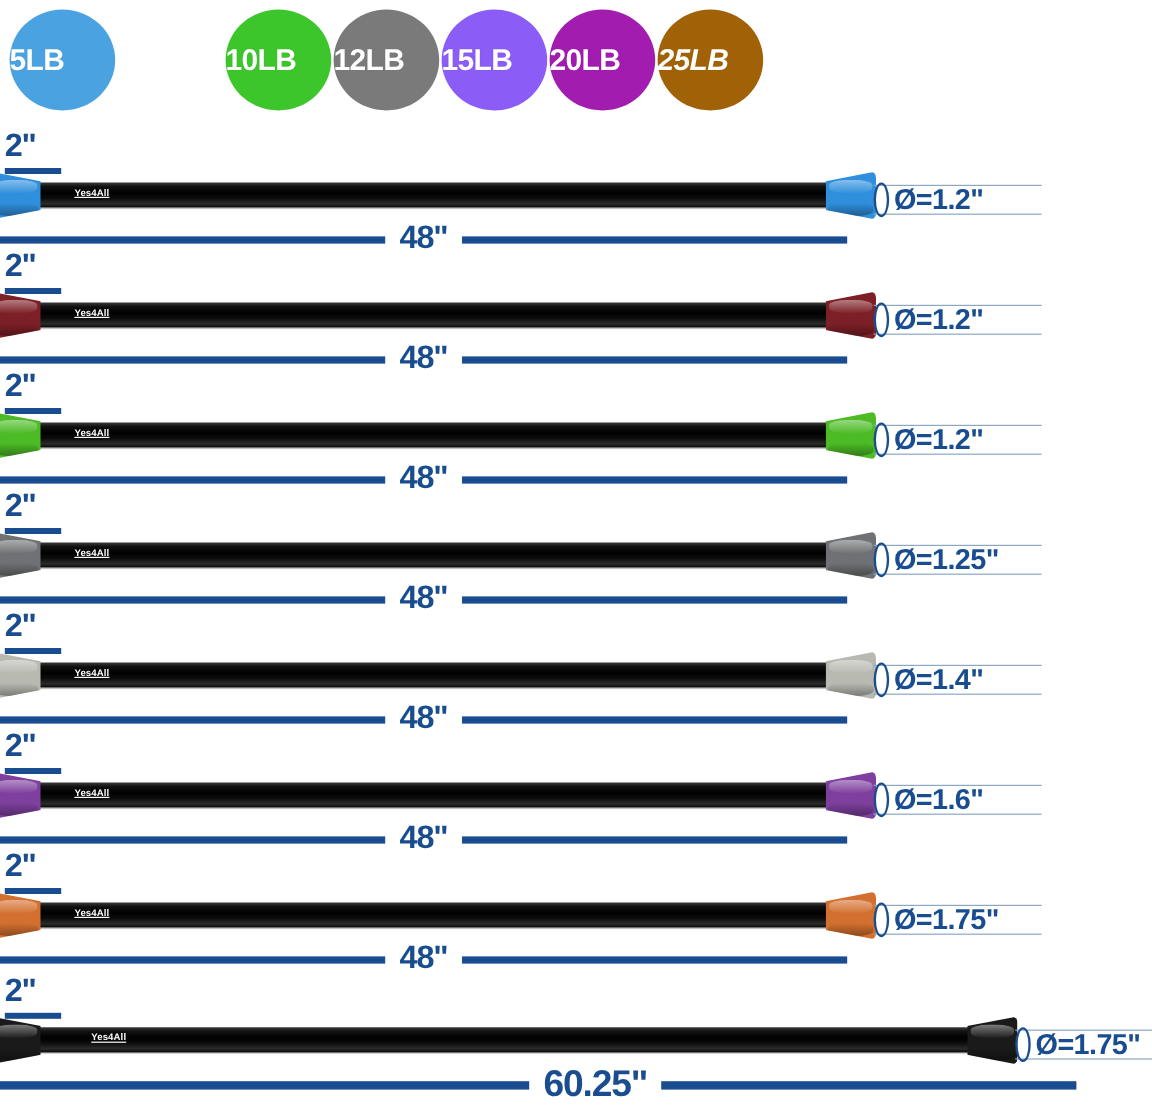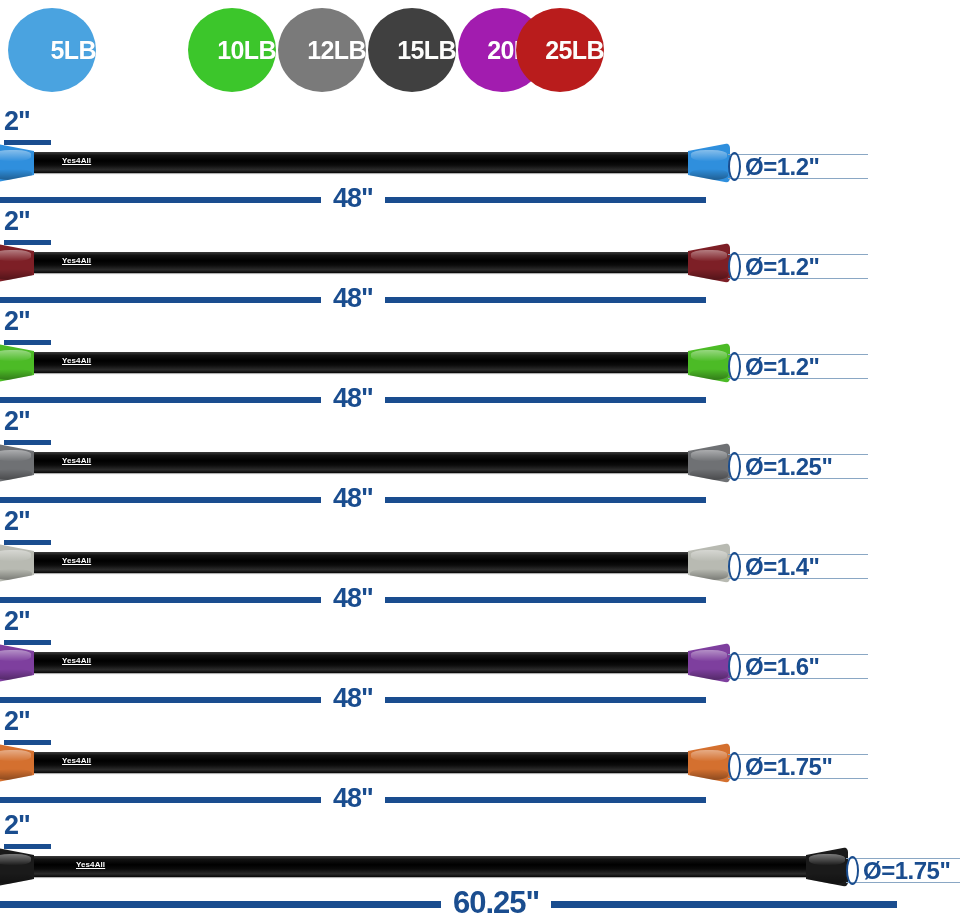--- a/index.html
+++ b/index.html
@@ -25,21 +25,21 @@
     height: 100px;
   }
   .badge {
     position: absolute;
     top: 8px;
     width: 88px;
     height: 84px;
     border-radius: 50%;
     display: flex;
     align-items: center;
-    justify-content: flex-end;
+    justify-content: flex-start;
   }
   .badge-label {
     color: #ffffff;
     font-weight: bold;
     font-size: 25px;
     letter-spacing: -0.6px;
     line-height: 1;
     white-space: nowrap;
     text-shadow: 0 0 1px rgba(0,0,0,0.12);
   }
@@ -213,27 +213,27 @@
 <div id="badge-row">
     <div class="badge" style="left: 8px; background: rgb(74, 163, 224);">
       <span class="badge-label">5LB</span>
     </div>
     <div class="badge" style="left: 188px; background: rgb(60, 198, 43);">
       <span class="badge-label">10LB</span>
     </div>
     <div class="badge" style="left: 278px; background: rgb(122, 122, 122);">
       <span class="badge-label">12LB</span>
     </div>
-    <div class="badge light" style="left: 368px; background: #404040;">
+    <div class="badge light" style="left: 368px; background: #8b5cf6;">
       <span class="badge-label">15LB</span>
     </div>
     <div class="badge" style="left: 458px; background: #a21caf;">
       <span class="badge-label">20LB</span>
     </div>
-    <div class="badge light" style="left: 516px; background: #b91c1c;">
+    <div class="badge light" style="left: 548px; background: #a16207; font-style: italic;">
       <span class="badge-label">25LB</span>
     </div>
   </div>
 
 <div id="bar-rows">
     <div class="bar-row" style="top: 108px;">
       <div class="cap-note">
         <span class="cap-note-label">2"</span>
         <span class="cap-note-rule"></span>
       </div>

